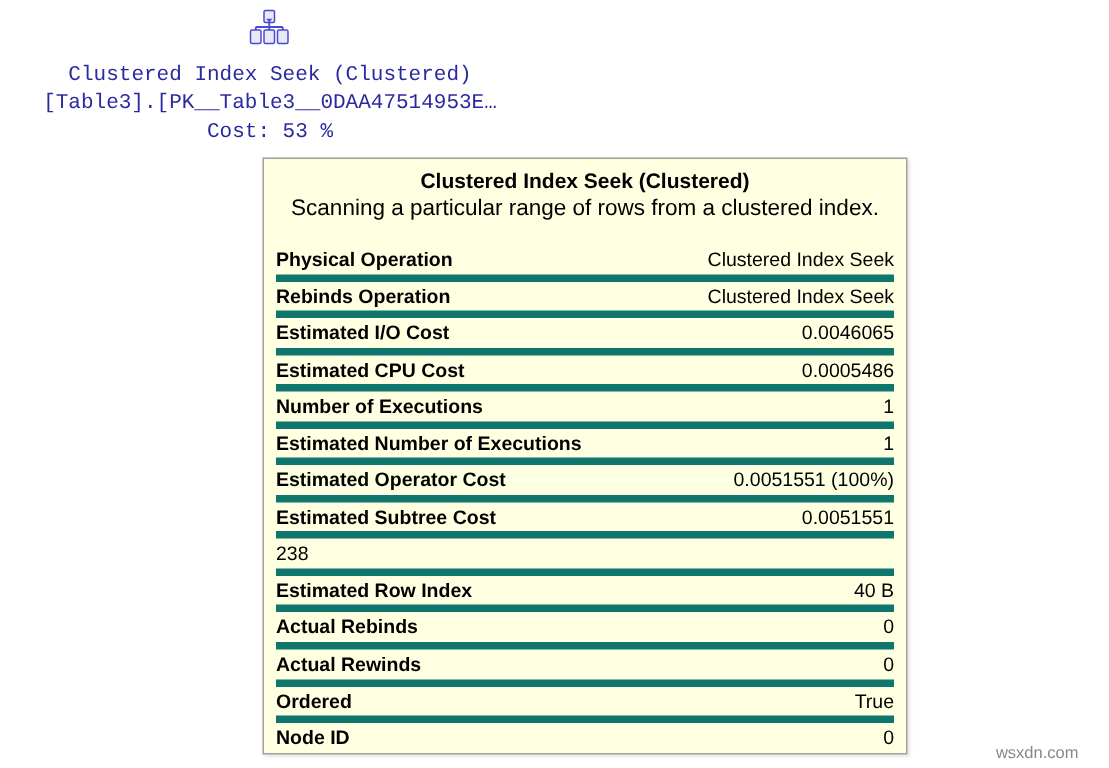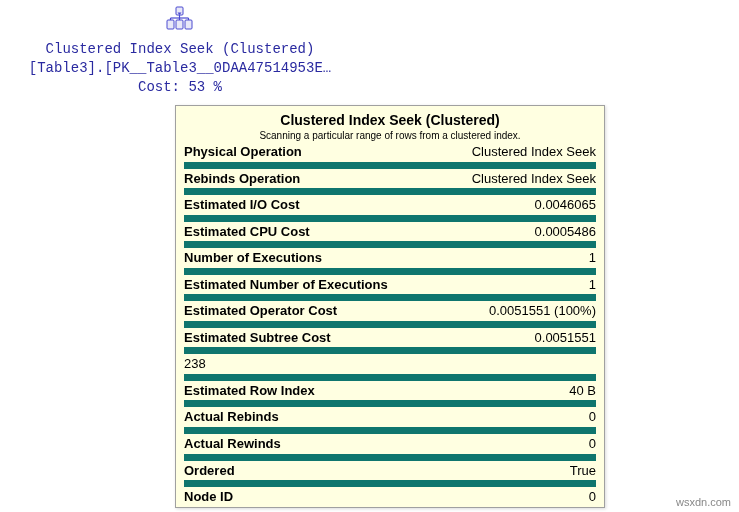--- a/index.html
+++ b/index.html
@@ -39,38 +39,38 @@
       box-shadow: 1px 1px 3px rgba(0,0,0,0.15);
     }
     .tooltip-title {
       font-weight: bold;
       text-align: center;
       font-size: 14px;
       margin-bottom: 2px;
     }
     .tooltip-desc {
       text-align: center;
-      font-size: 10px;
-      margin-bottom: 1px;
+      font-size: 15px;
+      margin-bottom: 16px;
     }
     .prop-row {
       display: flex;
       justify-content: space-between;
-      border-bottom: 7px solid #0f766e;
+      border-bottom: 5px solid #0f766e;
       padding: 1px 0;
       font-size: 13px;
       line-height: 1.35;
     }
     .prop-row:last-child { border-bottom: none; }
     .prop-label { font-weight: bold; }
     .prop-value { text-align: center; }
     .watermark {
       position: absolute;
       bottom: 4px;
-      right: 8px;
+      right: 20px;
       font-size: 11px;
       color: #888;
       font-family: Arial, sans-serif;
     }
   </style>
 </head>
 <body>
 
 <div class="plan-node">
   <span class="plan-icon">

